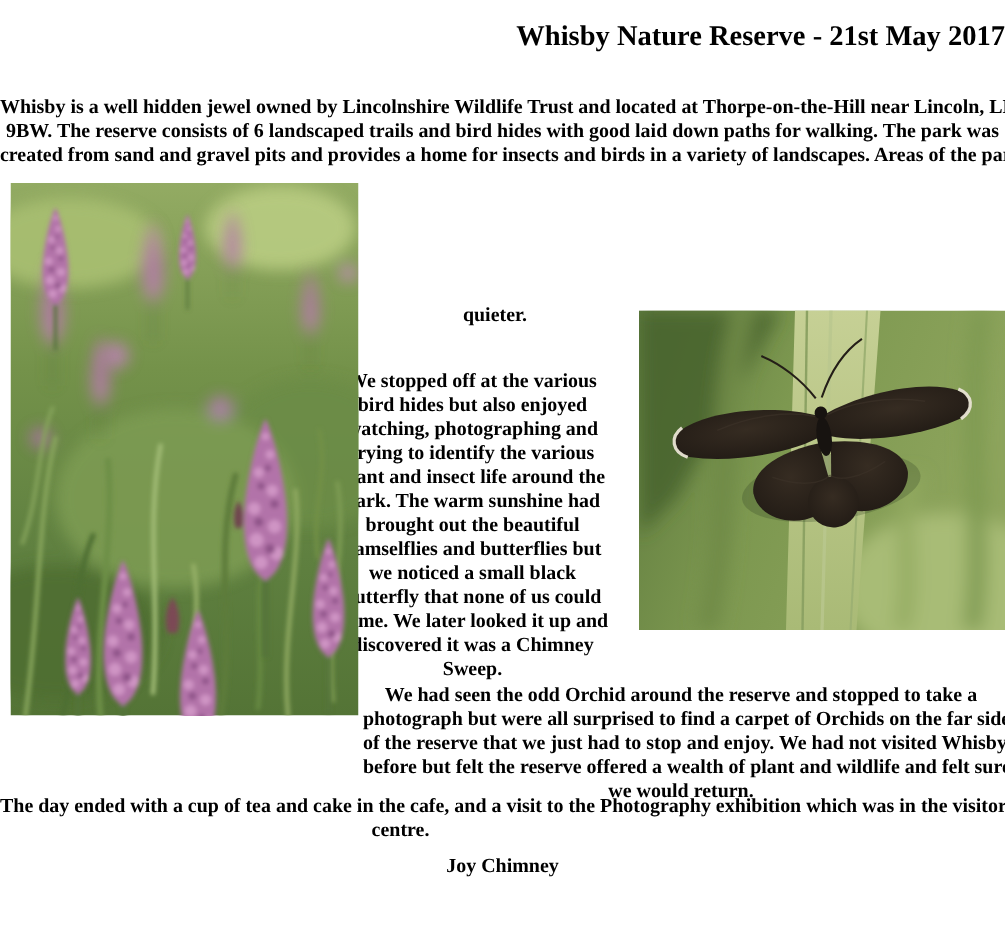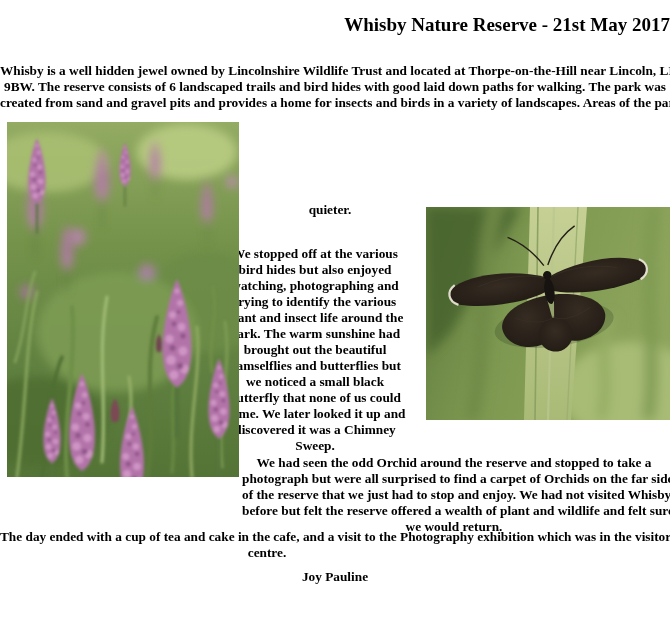--- a/index.html
+++ b/index.html
@@ -46,21 +46,21 @@
 name. We later looked it up and
 discovered it was a Chimney
 Sweep.</div>
   <div class="txt" id="p-orchids">We had seen the odd Orchid around the reserve and stopped to take a
 photograph but were all surprised to find a carpet of Orchids on the far side
 of the reserve that we just had to stop and enjoy. We had not visited Whisby
 before but felt the reserve offered a wealth of plant and wildlife and felt sure
 we would return.</div>
   <div class="txt" id="p-closing">The day ended with a cup of tea and cake in the cafe, and a visit to the Photography exhibition which was in the visitor
 centre.</div>
-  <div class="txt" id="p-author">Joy Pauline</div>
+  <div class="txt" id="p-author">Joy Chimney</div>
 
   <figure class="photo" id="photo-orchids" aria-label="Purple orchid flower spikes in a green meadow">
     <svg viewBox="0 0 232 355" preserveAspectRatio="none" aria-hidden="true">
       <defs>
         <linearGradient id="og" x1="0" y1="0" x2="0" y2="1">
           <stop offset="0" stop-color="#93ab63"></stop>
             <stop offset="0.35" stop-color="#74924a"></stop>
           <stop offset="0.7" stop-color="#5f8040"></stop>
             <stop offset="1" stop-color="#547436"></stop>
         </linearGradient>

